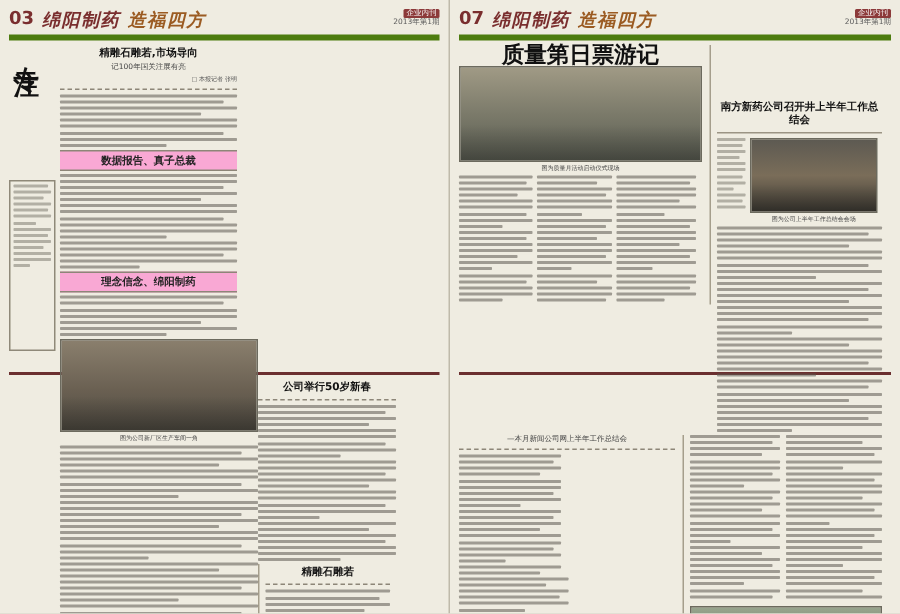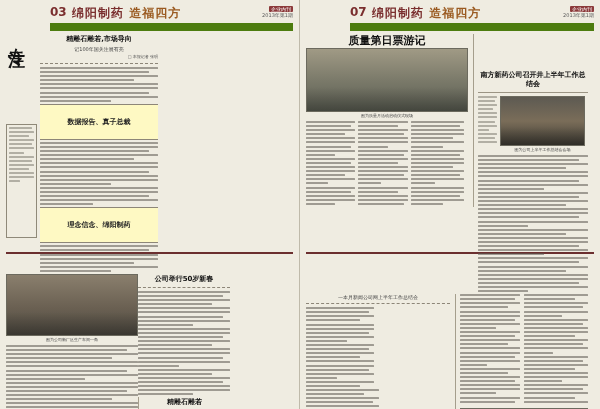--- a/index.html
+++ b/index.html
@@ -15,52 +15,52 @@
     background:#efece1;
     box-sizing:border-box;
     padding:5px 6px 4px 6px;
     overflow:hidden;
   }
   .page.left{left:0;border-right:1px solid #bfbaaa;}
   .page.right{left:300px;}
 
   
   .masthead{
-    position:relative;height:18px;border-bottom:8px solid #4d7c0f;
+    position:relative;height:18px;border-bottom:4px solid #4d7c0f;
     margin-bottom:3px;
-    margin-left:44px;
   }
   .pgnum{
     position:absolute;left:0;top:0;
     font-size:12px;font-weight:bold;color:#7a2e2e;
     font-family:"DejaVu Sans","Liberation Sans",sans-serif;
     letter-spacing:0px;
   }
   .mast-title{
     position:absolute;left:22px;top:0px;
     font-size:12px;font-weight:bold;color:#7a2e2e;
     letter-spacing:1px;
+    font-style:italic;
   }
   .mast-title .sub{color:#9b5b22;}
   .mast-right{
     position:absolute;right:0;top:1px;
     font-size:5px;color:#5a5a5a;text-align:right;line-height:6px;
   }
   .mast-right .logo{
     display:inline-block;background:#8c3a3a;color:#fff;padding:0 2px;
     font-size:5px;border-radius:1px;
   }
 
   
   .col{float:left;box-sizing:border-box;}
   .hl{
     font-size:7px;font-weight:bold;color:#111;text-align:center;
     line-height:9px;margin:1px 0 2px 0;
   }
-  .hl.big{font-size:11px;line-height:11px;}
+  .hl.big{font-size:15px;line-height:11px;}
   .sub-hl{font-size:5px;color:#444;text-align:center;line-height:6px;margin-bottom:2px;}
   .byline{font-size:4px;color:#555;text-align:right;line-height:6px;}
   .rule{height:1px;background:#9b9484;margin:3px 0;}
   .rule.thick{height:2px;background:#6b2f2f;}
   .dashrule{height:0;border-top:1px dashed #8d8678;margin:3px 0;}
 
   
   .body{font-size:0;line-height:0;}
   .body .ln{
     height:2px;background:#5d5a52;opacity:.55;margin-bottom:2.1px;
@@ -88,22 +88,22 @@
   
   .vert-title{
     writing-mode:vertical-rl;text-orientation:upright;
     font-family:"DejaVu Serif","Liberation Serif",serif;
     font-size:17px;font-weight:bold;color:#111;letter-spacing:3px;
     height:86px;
   }
   .box-note{border:1px solid #8f8979;padding:2px;}
 
   .sec-head{
-    background:#fef9c3;border-top:1px solid #8d8678;border-bottom:1px solid #8d8678;
-    text-align:center;font-size:7px;font-weight:bold;color:#222;padding:12px 0;
+    background:#f9a8d4;border-top:1px solid #8d8678;border-bottom:1px solid #8d8678;
+    text-align:center;font-size:7px;font-weight:bold;color:#222;padding:1px 0;
   }
   .clear{clear:both;}
 </style>
 </head>
 <body>
 
 <div class="spread">
 
   <div class="page left">
 

